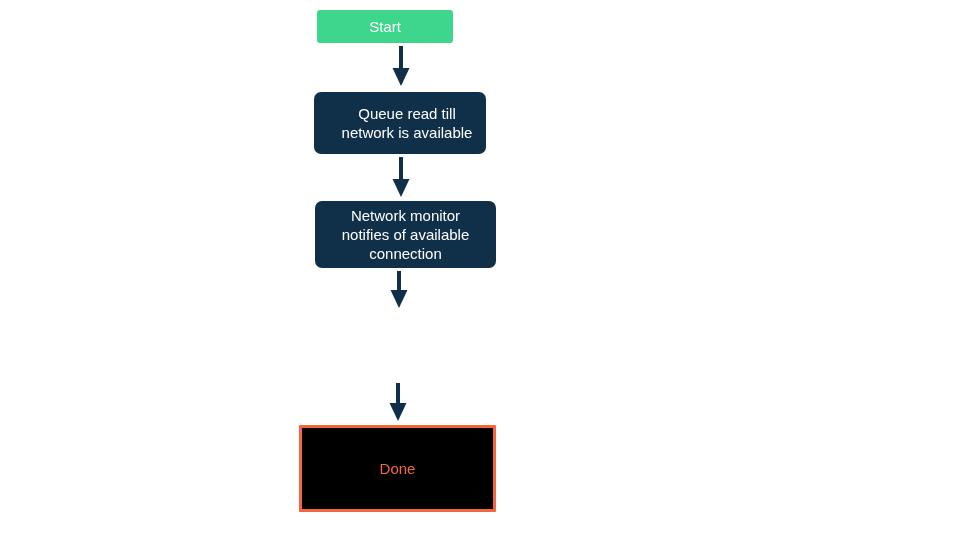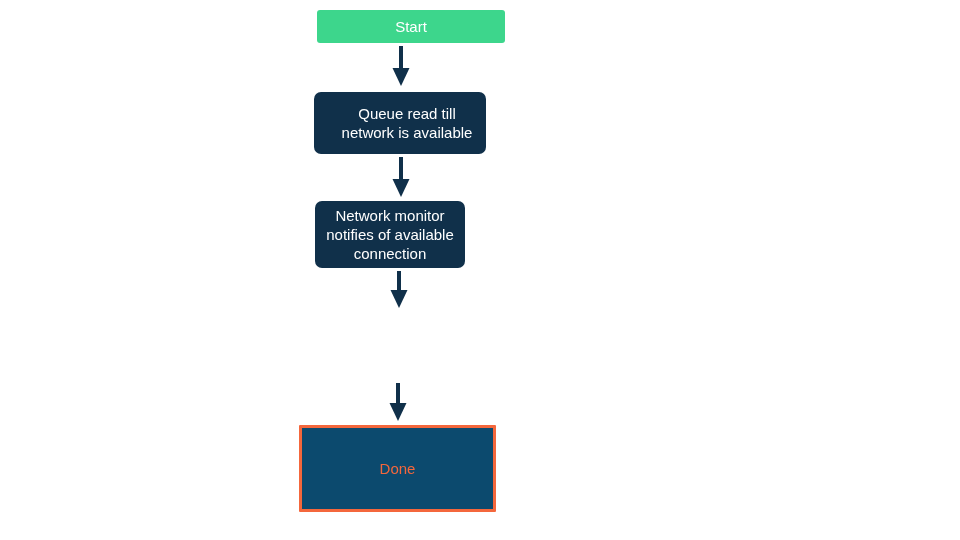--- a/index.html
+++ b/index.html
@@ -29,51 +29,51 @@
   .node-text {
     display: block;
     white-space: pre-line;
     line-height: 19px;
   }
 
   
   .node-start {
     left: 317px;
     top: 10px;
-    width: 188px;
+    width: 136px;
     height: 33px;
     background: #3DD68C;
     border-radius: 3px;
   }
   .node-start .node-text {
     color: #ffffff;
     font-size: 15px;
     line-height: 18px;
   }
 
   
   .node-process {
     background: #10304A;
     border-radius: 7px;
   }
   .node-process .node-text {
     color: #ffffff;
     font-size: 15px;
   }
   .node-p1 { left: 314px; top: 92px;  width: 172px; height: 62px; padding-left: 14px; }
-  .node-p2 { left: 315px; top: 201px; width: 150px; height: 67px; }
+  .node-p2 { left: 315px; top: 201px; width: 181px; height: 67px; }
   .node-p3 { left: 313px; top: 312px; width: 171px; height: 68px; }
 
   
   .node-done {
     left: 299px;
     top: 425px;
     width: 197px;
     height: 87px;
-    background: #0c4a6e;
+    background: #000000;
     border: 3px solid #F4673C;
     border-radius: 1px;
   }
   .node-done .node-text {
     color: #F4673C;
     font-size: 15px;
     line-height: 18px;
   }
 
   

